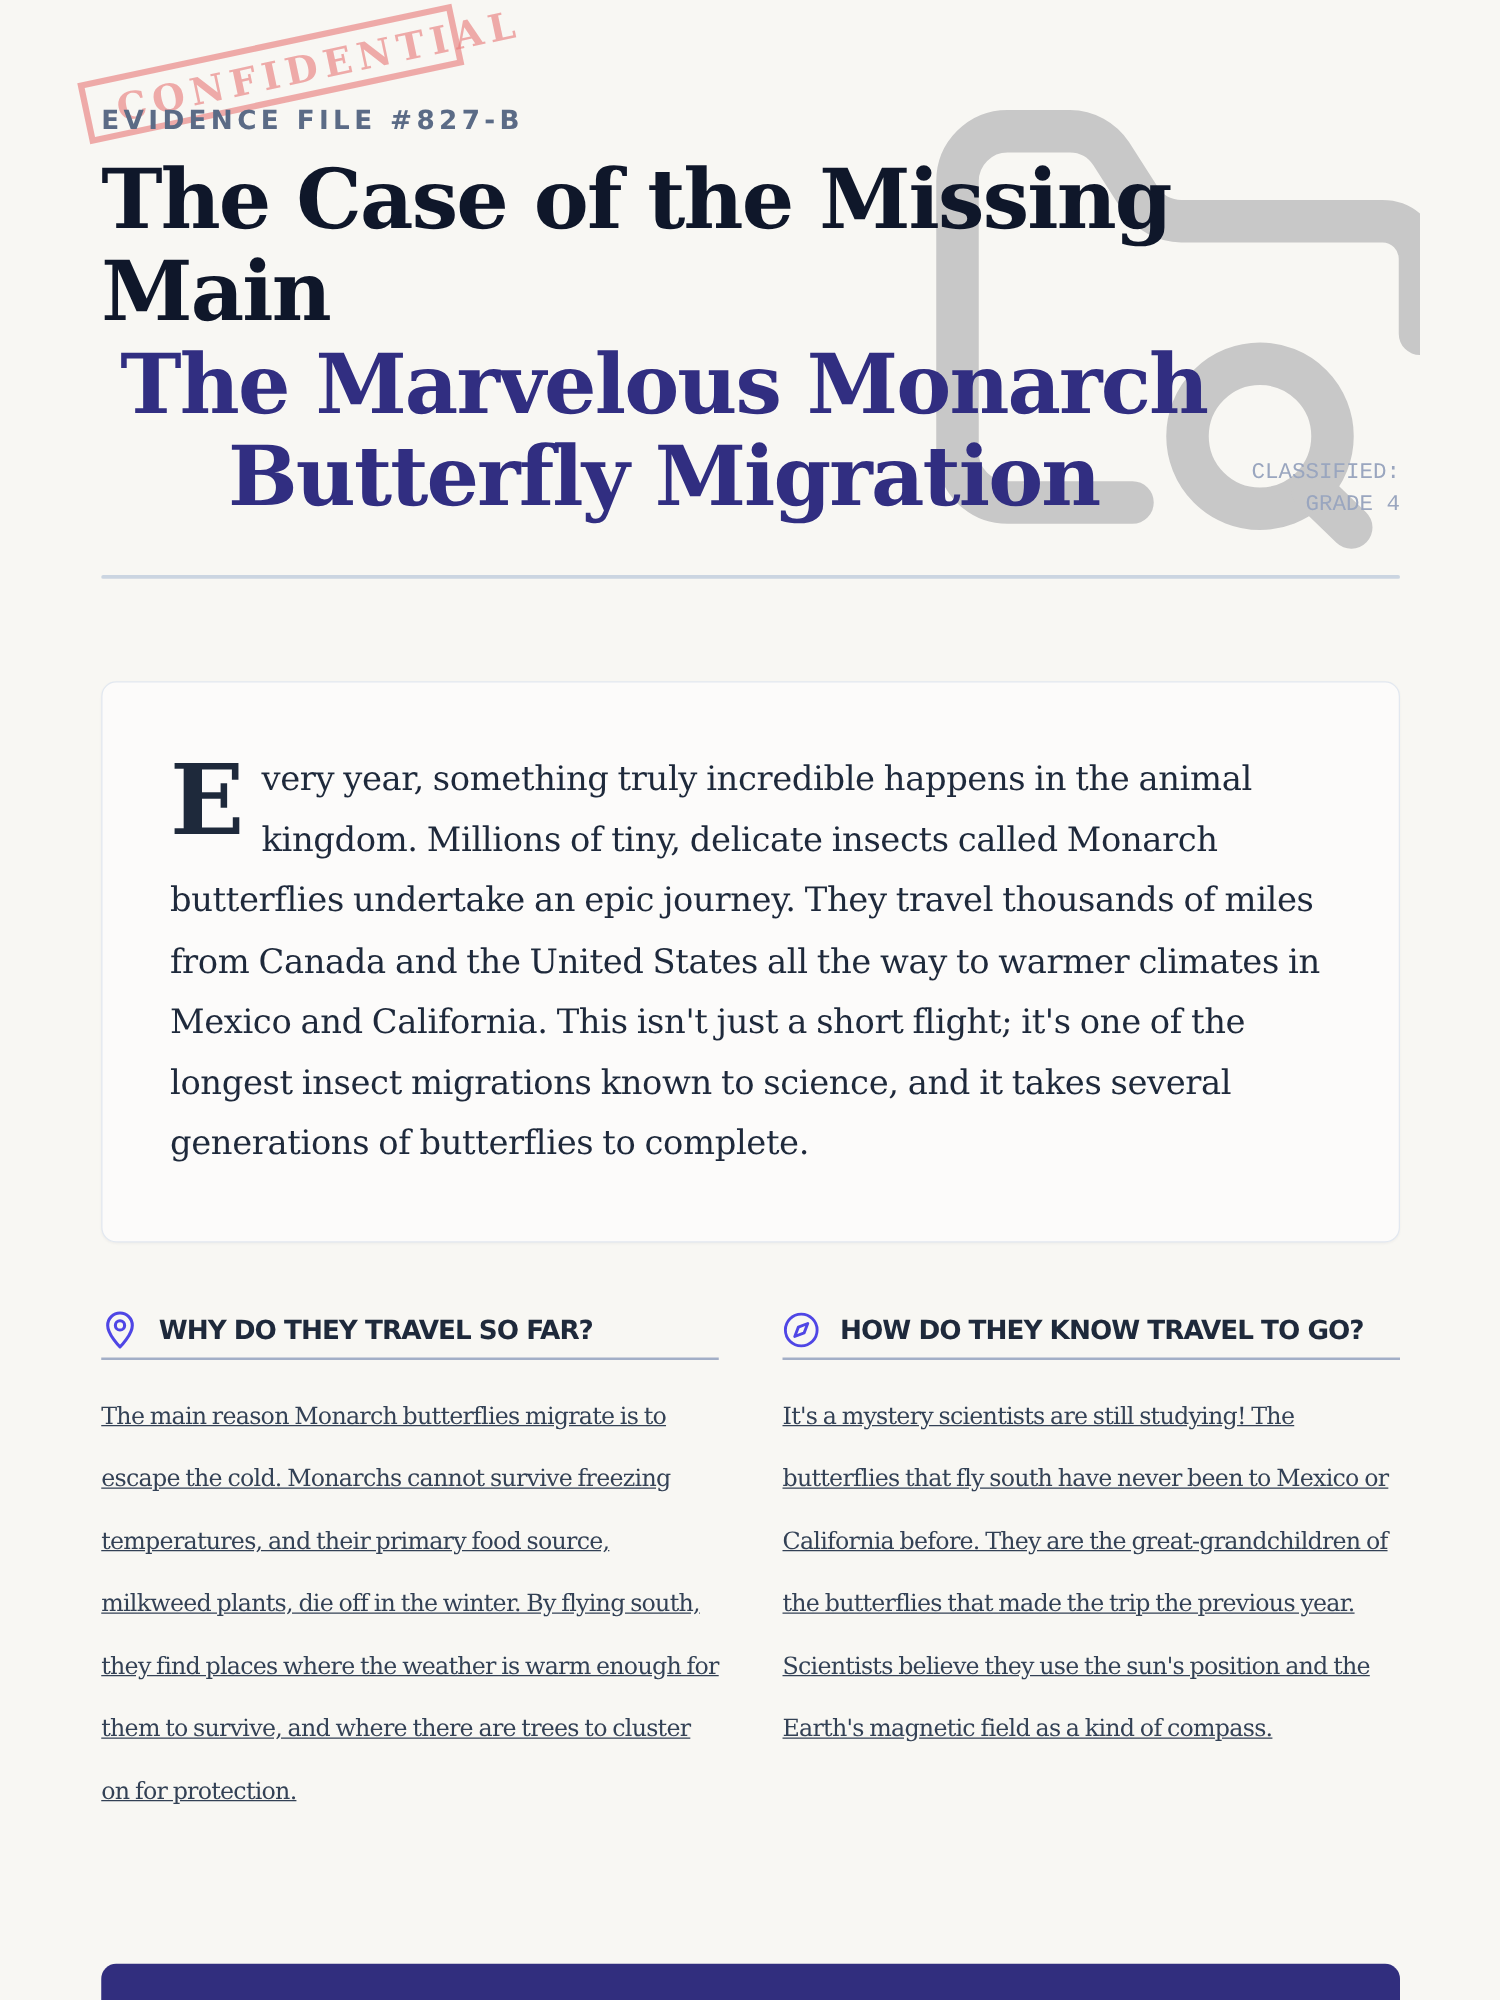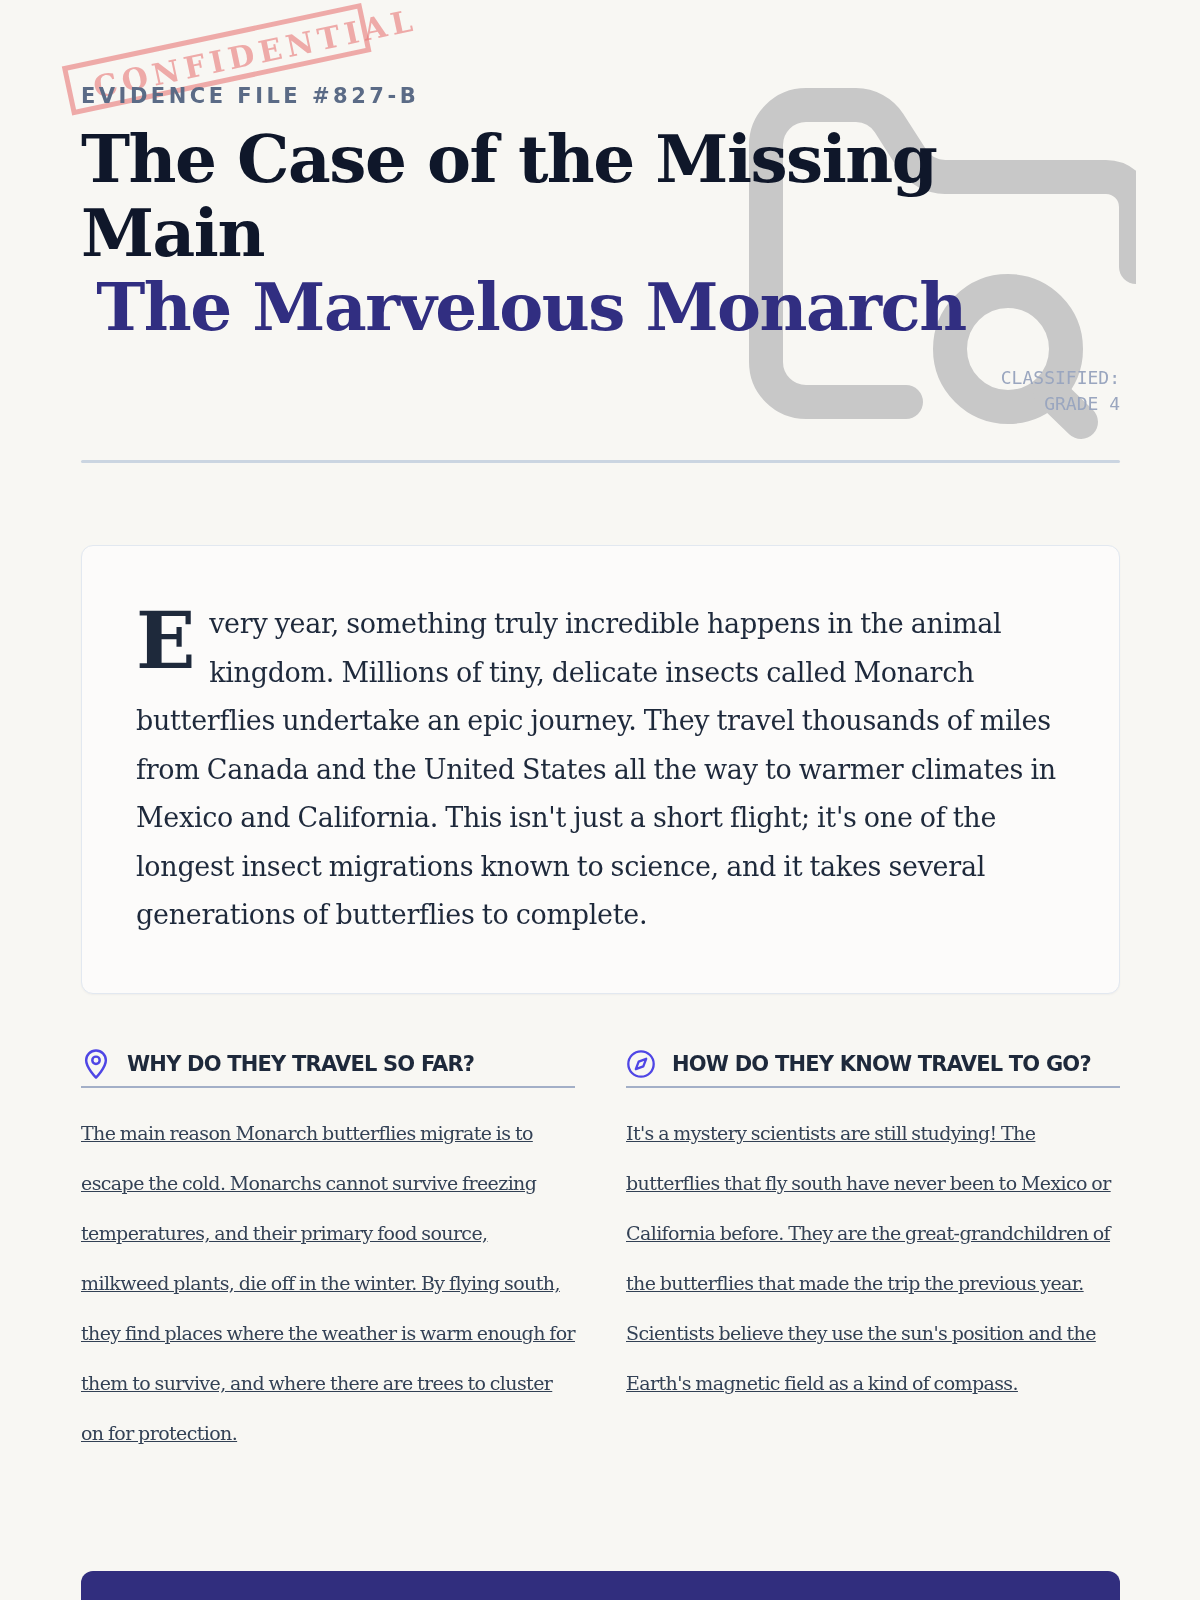--- a/index.html
+++ b/index.html
@@ -39,21 +39,21 @@
       font-size: 66px; line-height: 74px; color: #0f172a;
       letter-spacing: -1.5px;
     }
     .title .sub { display: block; color: #312e81; text-align: center; }
     .title .line { display: block; }
     .classified {
       position: absolute; right: 0; top: 365px; text-align: right;
       font-family: "DejaVu Sans Mono", monospace; font-size: 18px;
       line-height: 26px; color: #9aa6bf;
     }
-    .classified span { display: block; }
+    .classified span { display: block; font-family: Liberation Mono, monospace; }
     .divider {
       position: absolute; left: 0; top: 460px; width: 1039px; height: 3px;
       background: #cbd5e1; border-radius: 2px;
     }
 
     
     .card {
       position: absolute; left: 0; top: 545px; width: 1039px; height: 449px;
       box-sizing: border-box;
       background: #fcfbfa; border: 1.5px solid #e2e8f0;
@@ -106,20 +106,21 @@
       <circle cx="272" cy="262" r="58"></circle>
       <path d="M314 305 L345 335"></path>
     </svg>
 
     <div class="stamp">CONFIDENTIAL</div>
     <div class="eyebrow">EVIDENCE FILE #827-B</div>
 
     <h1 class="title">
       <span class="line">The Case of the Missing Main</span>
       <span class="sub">The Marvelous Monarch</span>
+      <span class="sub">Butterfly Migration</span>
     </h1>
 
     <div class="classified">
       <span>CLASSIFIED:</span>
       <span>GRADE 4</span>
     </div>
 
     <div class="divider"></div>
   </header>
 

